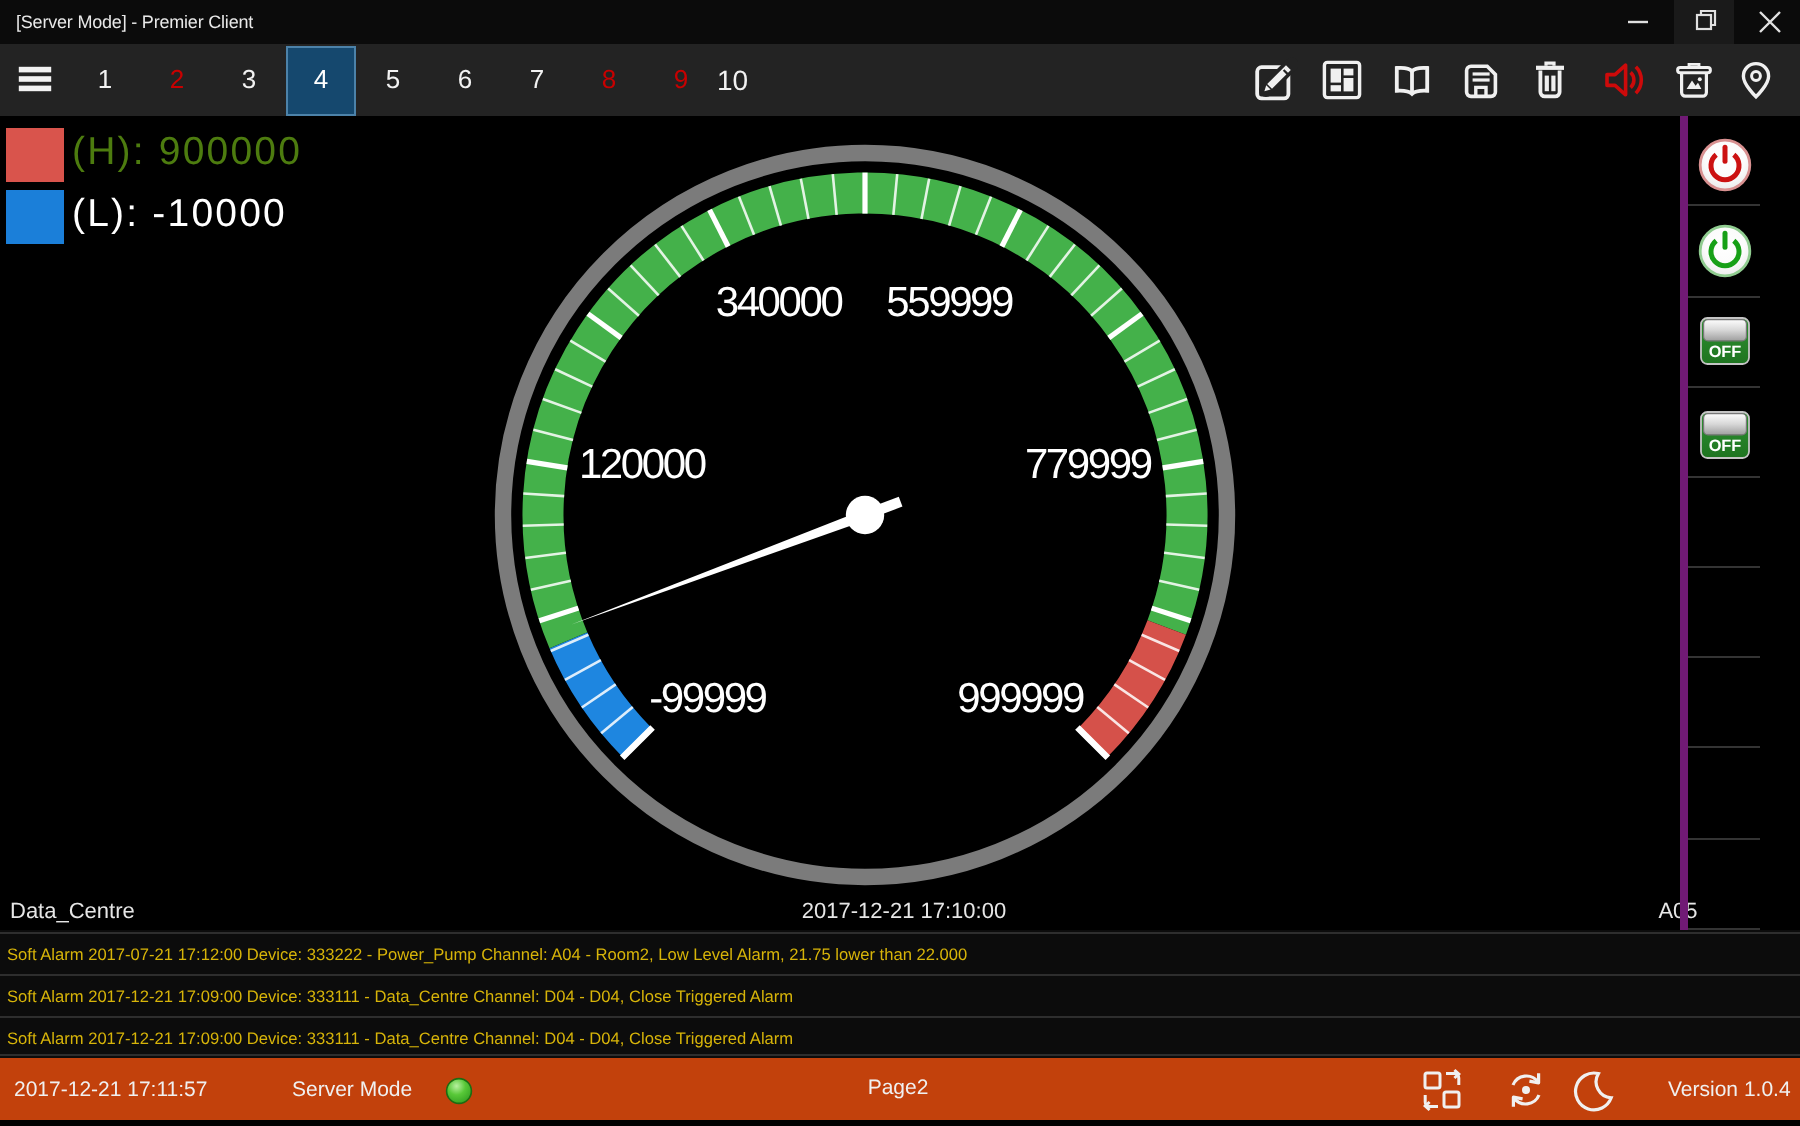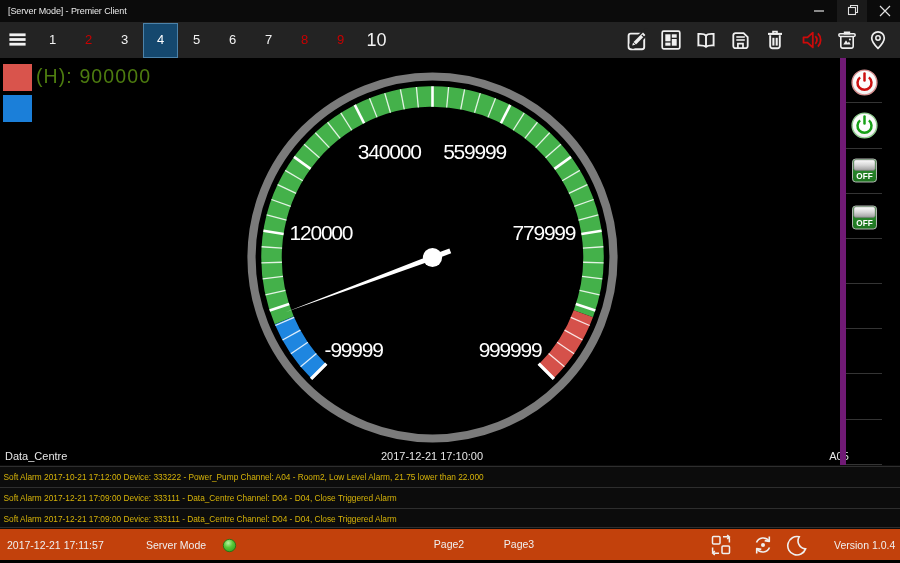--- a/index.html
+++ b/index.html
@@ -29,21 +29,21 @@
   </svg>
   <div class="abs" style="left:34.5px;top:0;width:36px;height:36px;color:#f2f2f2;font-size:13px;text-align:center;line-height:36px">1</div>
       <div class="abs" style="left:70.5px;top:0;width:36px;height:36px;color:#c80000;font-size:13px;text-align:center;line-height:36px">2</div>
       <div class="abs" style="left:106.5px;top:0;width:36px;height:36px;color:#f2f2f2;font-size:13px;text-align:center;line-height:36px">3</div>
       <div class="abs" style="left:143px;top:0.5px;width:35px;height:35px;background:#15486e;border:1.6px solid #4c82a9;color:#fff;font-size:13px;text-align:center;line-height:31px">4</div>
       <div class="abs" style="left:178.5px;top:0;width:36px;height:36px;color:#f2f2f2;font-size:13px;text-align:center;line-height:36px">5</div>
       <div class="abs" style="left:214.5px;top:0;width:36px;height:36px;color:#f2f2f2;font-size:13px;text-align:center;line-height:36px">6</div>
       <div class="abs" style="left:250.5px;top:0;width:36px;height:36px;color:#f2f2f2;font-size:13px;text-align:center;line-height:36px">7</div>
       <div class="abs" style="left:286.5px;top:0;width:36px;height:36px;color:#c80000;font-size:13px;text-align:center;line-height:36px">8</div>
       <div class="abs" style="left:322.5px;top:0;width:36px;height:36px;color:#c80000;font-size:13px;text-align:center;line-height:36px">9</div>
-      <div class="abs" style="left:358.5px;top:0;width:36px;height:36px;color:#f2f2f2;font-size:18px;text-align:center;line-height:36px">10</div>
+      <div class="abs" style="left:358.5px;top:0;width:36px;height:36px;color:#f2f2f2;font-size:14px;text-align:left;line-height:36px">10</div>
   <svg class="abs" style="left:623.0px;top:5.0px" width="26" height="26" viewBox="0 0 26 26">
 <rect x="5.6" y="6.6" width="15.6" height="15.6" rx="2.2" fill="none" stroke="#f0f0f0" stroke-width="1.9"></rect>
 <line x1="10" y1="18" x2="22.8" y2="5.2" stroke="#232323" stroke-width="7.0" stroke-linecap="round"></line>
 <line x1="11.8" y1="16.2" x2="21.2" y2="6.8" stroke="#f0f0f0" stroke-width="3.4"></line>
 <polygon points="9.2,18.6 12.3,17.8 10.1,15.6" fill="#f0f0f0"></polygon>
 <line x1="18.8" y1="8" x2="21" y2="10.2" stroke="#232323" stroke-width="1.1"></line>
 </svg>
       <svg class="abs" style="left:658.0px;top:5.0px" width="26" height="26" viewBox="0 0 26 26">
 <rect x="4.2" y="4.2" width="17.6" height="17.6" rx="1.5" fill="none" stroke="#f0f0f0" stroke-width="1.7"></rect>
 <rect x="7.3" y="7.3" width="5.2" height="7" fill="#f0f0f0"></rect>
@@ -151,27 +151,28 @@
       <text x="543.9" y="174.4" font-size="21" letter-spacing="-1.2" fill="#fff" text-anchor="middle" dominant-baseline="central" font-family="Liberation Sans, sans-serif">779999</text>
       <text x="353.7" y="291.6" font-size="21" letter-spacing="-1.2" fill="#fff" text-anchor="middle" dominant-baseline="central" font-family="Liberation Sans, sans-serif">-99999</text>
       <text x="510.1" y="291.6" font-size="21" letter-spacing="-1.2" fill="#fff" text-anchor="middle" dominant-baseline="central" font-family="Liberation Sans, sans-serif">999999</text>
       <polygon points="285.39,254.35 431.59,197.06 449.39,190.43 451.21,195.30 433.41,201.94" fill="#fff"></polygon>
       <circle cx="432.5" cy="199.5" r="9.6" fill="#fff"></circle>
     </svg>
 
 <div class="abs" style="left:3px;top:64px;width:29px;height:27px;background:#d9544c"></div>
 <div class="abs" style="left:3px;top:95px;width:29px;height:27px;background:#1b7fd9"></div>
 <div class="abs" style="left:36px;top:62.5px;font-size:19.5px;letter-spacing:1.1px;line-height:27px;color:#4d7c0f">(H): 900000</div>
+<div class="abs" style="left:36px;top:93.5px;font-size:19.5px;letter-spacing:1.1px;line-height:27px;color:#fff">(L): -10000</div>
 
 
 <div class="abs" style="left:5px;top:450px;font-size:11px;color:#e6e6e6">Data_Centre</div>
-<div class="abs" style="left:332px;top:450px;width:200px;text-align:center;font-size:11px;color:#e6e6e6">2017-12-21 17:10:00</div>
+<div class="abs" style="left:352px;top:450px;width:200px;text-align:center;font-size:11px;color:#e6e6e6">2017-12-21 17:10:00</div>
 <div class="abs" style="left:820px;top:450px;width:38px;text-align:center;font-size:11px;color:#e6e6e6">A05</div>
 
-<div class="abs" style="left:840px;top:58px;width:36px;height:470px;border-left:6px solid #701a75">
+<div class="abs" style="left:840px;top:58px;width:36px;height:470px;border-left:4px solid #701a75">
   <div class="abs" style="left:0;top:44.3px;width:36px;height:1px;background:#343434"></div>
       <div class="abs" style="left:0;top:89.5px;width:36px;height:1px;background:#343434"></div>
       <div class="abs" style="left:0;top:134.6px;width:36px;height:1px;background:#343434"></div>
       <div class="abs" style="left:0;top:179.8px;width:36px;height:1px;background:#343434"></div>
       <div class="abs" style="left:0;top:225.0px;width:36px;height:1px;background:#343434"></div>
       <div class="abs" style="left:0;top:270.2px;width:36px;height:1px;background:#343434"></div>
       <div class="abs" style="left:0;top:315.3px;width:36px;height:1px;background:#343434"></div>
       <div class="abs" style="left:0;top:360.5px;width:36px;height:1px;background:#343434"></div>
       <div class="abs" style="left:0;top:405.7px;width:36px;height:1px;background:#343434"></div>
       <div class="abs" style="left:0;top:450.8px;width:36px;height:1px;background:#343434"></div>
@@ -229,40 +230,39 @@
             <stop offset="1" stop-color="#1e7420"></stop>
           </linearGradient>
         </defs>
 <rect x="1.5" y="1" width="24" height="23" rx="3.2" fill="url(#gg159)" stroke="#c4c4c4" stroke-width="0.9"></rect>
 <rect x="2.8" y="1.8" width="21.4" height="10.6" rx="2.2" fill="url(#sg159)" stroke="#777" stroke-width="0.6"></rect>
 <text x="13.5" y="20.5" font-size="8.2" font-weight="bold" fill="#fff" text-anchor="middle" font-family="Liberation Sans,sans-serif">OFF</text>
 </svg>
 </div>
 
 <div class="abs" style="left:0;top:465px;width:900px;height:64px;background:#0c0c0c">
-  <div class="abs" style="left:0;top:0.5px;width:900px;height:21.3px;border-top:1px solid #2e2e2e;color:#d7b409;font-size:8.3px;line-height:21px;padding-left:3.5px">Soft Alarm 2017-10-21 17:12:00 Device: 333222 - Power_Pump Channel: A04 - Room2, Low Level Alarm, 21.75 lower than 22.000</div>
+  <div class="abs" style="left:0;top:0.5px;width:900px;height:21.3px;border-top:1px solid #2e2e2e;color:#d7b409;font-size:8.3px;line-height:21px;padding-left:3.5px">Soft Alarm 2017-07-21 17:12:00 Device: 333222 - Power_Pump Channel: A04 - Room2, Low Level Alarm, 21.75 lower than 22.000</div>
   <div class="abs" style="left:0;top:21.8px;width:900px;height:21.3px;border-top:1px solid #2e2e2e;color:#d7b409;font-size:8.3px;line-height:21px;padding-left:3.5px">Soft Alarm 2017-12-21 17:09:00 Device: 333111 - Data_Centre Channel: D04 - D04, Close Triggered Alarm</div>
   <div class="abs" style="left:0;top:43.1px;width:900px;height:20.4px;border-top:1px solid #2e2e2e;border-bottom:1px solid #2e2e2e;color:#d7b409;font-size:8.3px;line-height:21px;padding-left:3.5px">Soft Alarm 2017-12-21 17:09:00 Device: 333111 - Data_Centre Channel: D04 - D04, Close Triggered Alarm</div>
 </div>
 
 <div class="abs" style="left:0;top:529px;width:900px;height:31px;background:#c2410c">
   <div class="abs" style="left:7px;top:10px;font-size:10.5px;color:#f0f0f0">2017-12-21 17:11:57</div>
   <div class="abs" style="left:146px;top:10px;font-size:10.5px;color:#f0f0f0">Server Mode</div>
   <svg class="abs" style="left:222px;top:9px" width="15" height="15" viewBox="0 0 15 15">
     <defs>
           <radialGradient id="led" cx="0.4" cy="0.3" r="0.8">
       <stop offset="0" stop-color="#b8f0a0"></stop>
             <stop offset="0.45" stop-color="#58c838"></stop>
             <stop offset="1" stop-color="#2f9c20"></stop>
     </radialGradient>
         </defs>
     <circle cx="7.5" cy="7.5" r="6.2" fill="url(#led)" stroke="#1c6c12" stroke-width="0.8"></circle>
   </svg>
   <div class="abs" style="left:414px;top:0;width:70px;height:31px;color:#f0f0f0;font-size:10.5px;text-align:center;line-height:31px">Page2</div>
-  <div class="abs" style="left:484px;top:0;width:70px;height:31px;color:#f0f0f0;font-size:10.5px;text-align:center;line-height:31px">Page3</div>
   <svg class="abs" style="left:709px;top:4px" width="24" height="24" viewBox="0 0 24 24">
 <rect x="3.5" y="3.5" width="7.5" height="7.5" rx="1" fill="none" stroke="#f0f0f0" stroke-width="1.5"></rect>
 <rect x="13" y="13" width="7.5" height="7.5" rx="1" fill="none" stroke="#f0f0f0" stroke-width="1.5"></rect>
 <path d="M14 3.8 h4.2 a2.2 2.2 0 0 1 2.2 2.2 V9.5" fill="none" stroke="#f0f0f0" stroke-width="1.5"></path>
 <path d="M18.2 2 L20.4 4 L18.2 6" fill="none" stroke="#f0f0f0" stroke-width="1.5"></path>
 <path d="M10 20.2 h-4.2 a2.2 2.2 0 0 1 -2.2 -2.2 V14.5" fill="none" stroke="#f0f0f0" stroke-width="1.5"></path>
 <path d="M5.8 22 L3.6 20 L5.8 18" fill="none" stroke="#f0f0f0" stroke-width="1.5"></path>
 </svg>
       <svg class="abs" style="left:751px;top:4px" width="24" height="24" viewBox="0 0 24 24">
 <circle cx="12" cy="12" r="2" fill="#f0f0f0"></circle>

